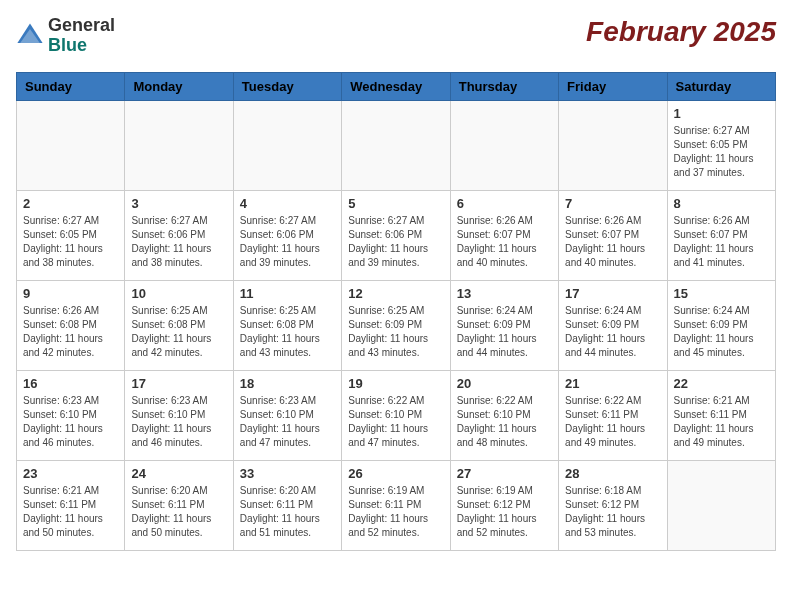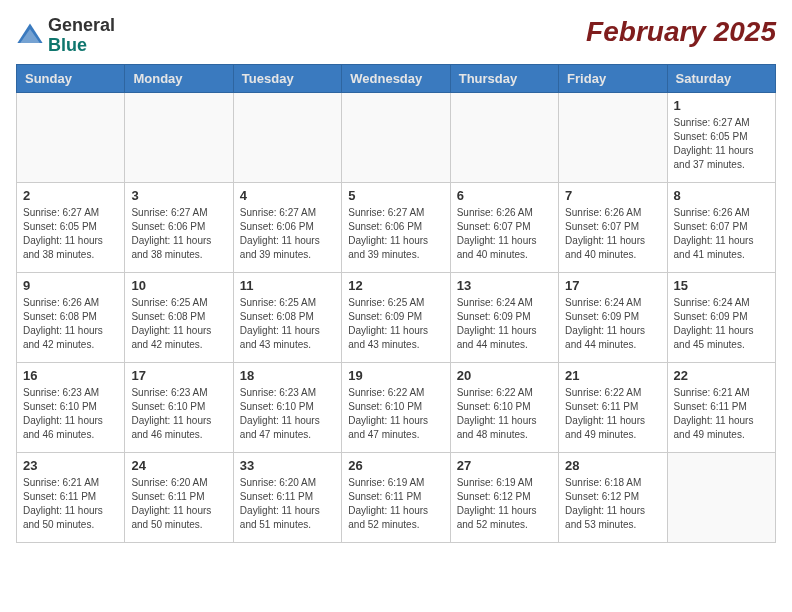--- a/index.html
+++ b/index.html
@@ -7,21 +7,21 @@
       font-family: Arial, sans-serif;
       background: #fff;
       width: 792px;
       min-height: 612px;
       padding: 16px;
     }
     .header {
       display: flex;
       justify-content: space-between;
       align-items: flex-start;
-      margin-bottom: 8px;
+      margin-bottom: 16px;
     }
     .logo {
       display: flex;
       align-items: center;
       gap: 4px;
     }
     .logo-text {
       font-size: 18px;
       font-weight: bold;
       line-height: 1.1;
@@ -46,21 +46,21 @@
       color: #555;
       font-weight: normal;
     }
     .calendar {
       width: 100%;
       border-collapse: collapse;
       border: 1px solid #ccc;
     }
     .calendar th {
       background-color: #3a7abf;
-      color: #e5e5e5;
+      color: #000000;
       text-align: left;
       padding: 6px 8px;
       font-size: 13px;
       border: 1px solid #2e65a0;
     }
     .calendar td {
       vertical-align: top;
       padding: 5px 6px;
       border: 1px solid #ccc;
       width: calc(100% / 7);

